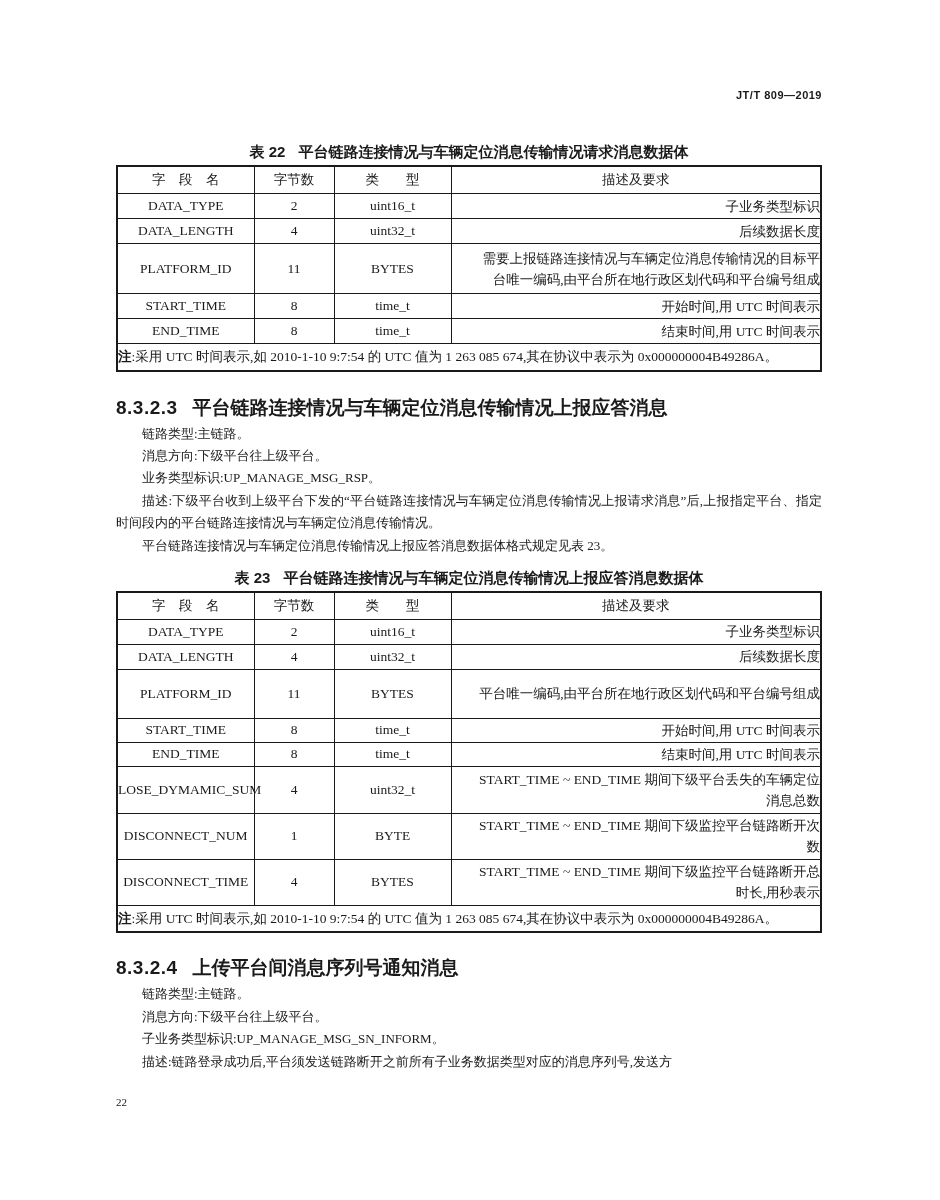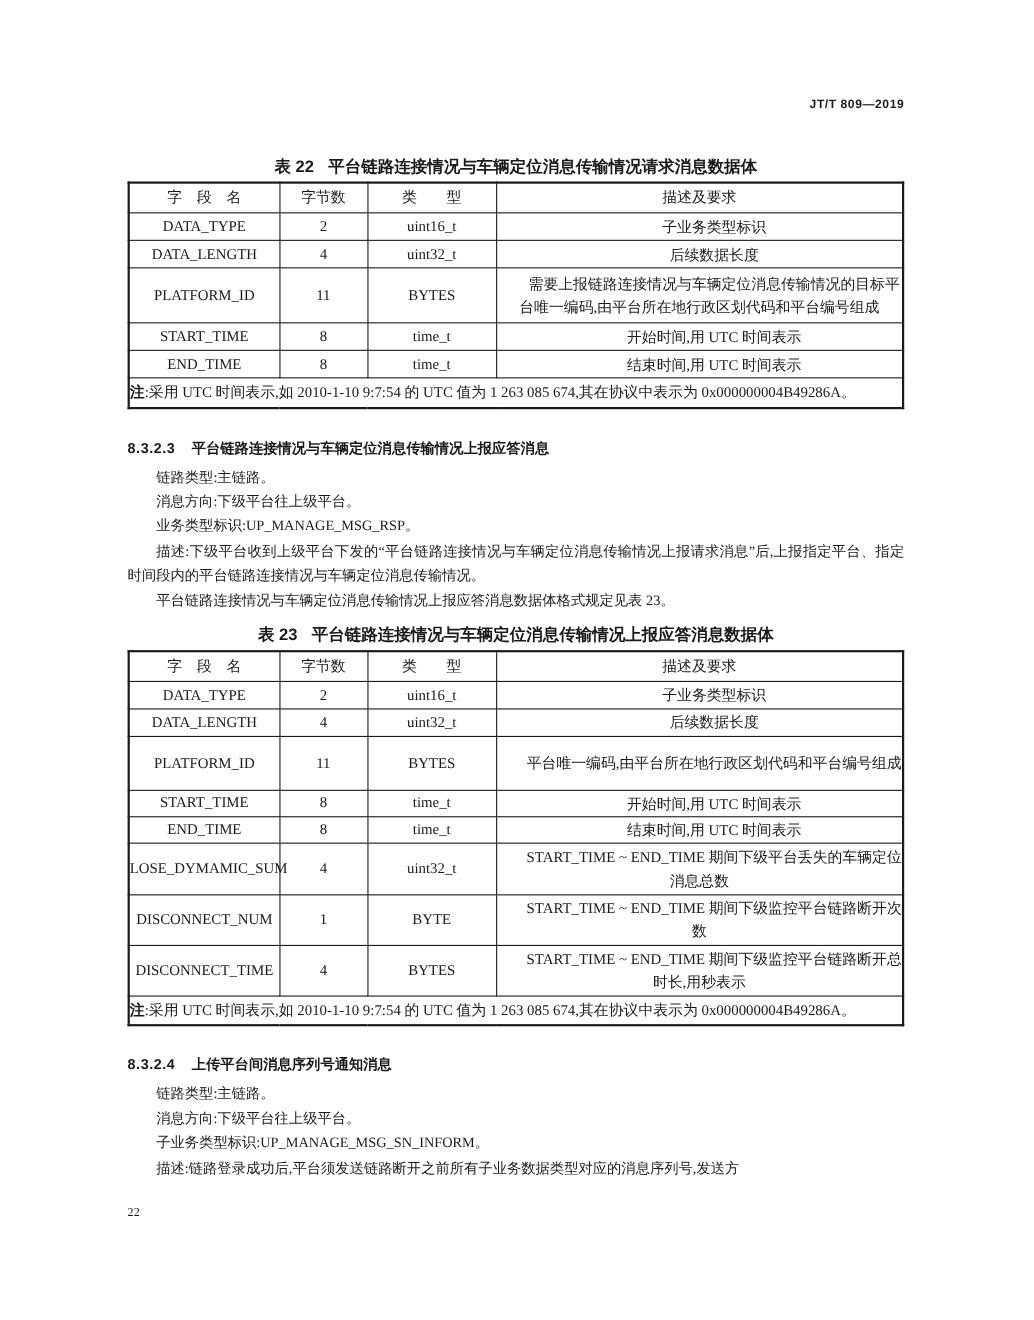--- a/index.html
+++ b/index.html
@@ -46,21 +46,21 @@
     font-weight: normal;
     padding: 0;
   }
   table.spec th {
     height: 26px;
     text-align: center;
     font-size: 13.5px;
   }
   td.c-field, td.c-bytes, td.c-type { text-align: center; }
   td.c-desc {
-    text-align: center;
+    text-align: right;
     padding: 2px 8px 2px 6px;
     text-indent: 27px;
     line-height: 21px;
   }
   tr.rh25 { height: 25px; }
   tr.rh24 { height: 24px; }
   tr.rh46 { height: 46px; }
   tr.rh47 { height: 47px; }
   tr.rh49 { height: 49px; }
   tr.rh50 { height: 50px; }
@@ -68,21 +68,21 @@
     padding: 5px 10px 5px 13px;
     line-height: 17px;
     height: 27px;
     box-sizing: border-box;
   }
   .note-label { font-family: "Liberation Sans", sans-serif; font-weight: bold; }
 
   .section-heading {
     font-family: "Liberation Sans", sans-serif;
     font-weight: bold;
-    font-size: 13px;
+    font-size: 19px;
     line-height: 20px;
     margin-top: 26px;
     margin-bottom: 5px;
   }
   .section-heading .sec-num { margin-right: 15px; letter-spacing: 0.5px; }
   .heading-8324 { margin-top: 25px; }
 
   p.body-para {
     margin: 0;
     font-size: 13px;

